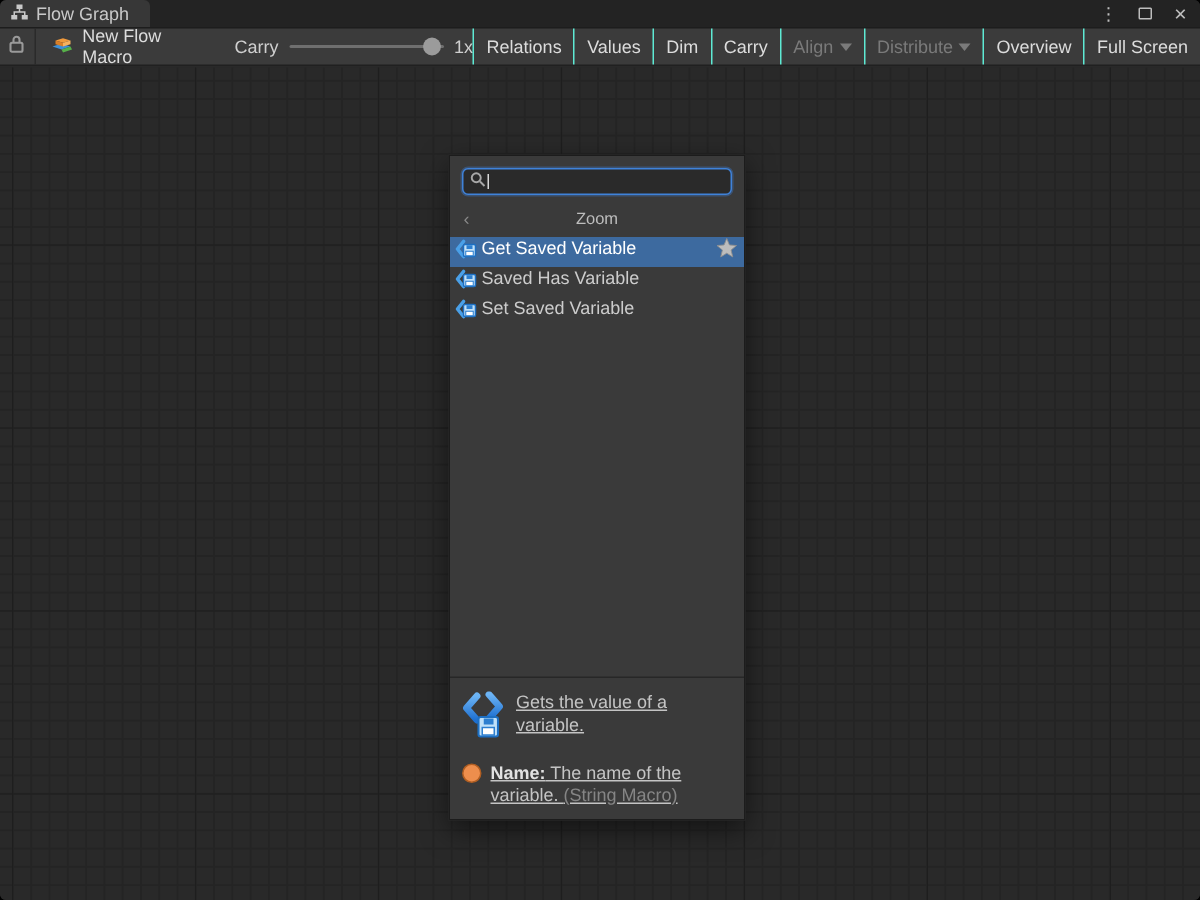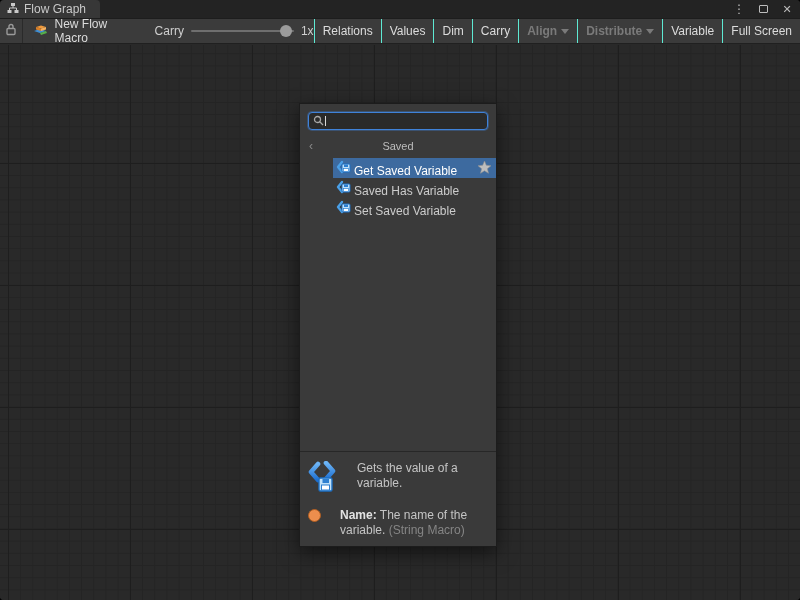--- a/index.html
+++ b/index.html
@@ -21,21 +21,21 @@
            display:flex;align-items:stretch;font-size:12px;color:#dcdcdc;}
   .tb-lock{width:26px;display:flex;align-items:center;justify-content:center;border-right:1px solid #2a2a2a;}
   .tb-macro{display:flex;align-items:center;gap:5px;padding:0 10px 0 9px;}
   .tb-zoom{display:flex;align-items:center;gap:7px;padding-left:12px;color:#cfcfcf;}
   .slider{position:relative;width:103px;height:12px;}
   .slider .track{position:absolute;left:0;right:0;top:5px;height:2px;background:#6f6f6f;border-radius:1px;}
   .slider .handle{position:absolute;top:0;width:12px;height:12px;border-radius:50%;background:#9b9b9b;}
   .tb-spacer{flex:1;}
   .tb-buttons{display:flex;align-items:stretch;}
   .tb-btn{display:flex;align-items:center;gap:4px;padding:0 8px;border-left:1px solid #5eead4;white-space:nowrap;cursor:default;}
-  .tb-btn.disabled{color:#7a7a7a;font-weight:bold;}
+  .tb-btn.disabled{color:#7a7a7a;}
   .caret-down{width:0;height:0;border-left:4px solid transparent;border-right:4px solid transparent;border-top:5px solid #7a7a7a;margin-top:1px;}
 
   
   .canvas{position:absolute;left:0;top:45px;right:0;bottom:0;background-color:#292929;
     background-image:
       linear-gradient(#1e1e1e 1px,transparent 1px),
       linear-gradient(90deg,#1e1e1e 1px,transparent 1px),
       linear-gradient(#242424 1px,transparent 1px),
       linear-gradient(90deg,#242424 1px,transparent 1px);
     background-size:122px 122px,122px 122px,12.2px 12.2px,12.2px 12.2px;
@@ -46,26 +46,26 @@
          border:1px solid #1c1c1c;box-shadow:0 6px 18px rgba(0,0,0,.55);display:flex;flex-direction:column;}
   .search-wrap{padding:8px 8px 6px 8px;}
   .search-box{position:relative;height:18px;background:#2a2a2a;border:1px solid #3f82d9;border-radius:4px;
               display:flex;align-items:center;padding:0 4px;box-shadow:0 0 0 1px rgba(63,130,217,.35);}
   .search-box input{flex:1;background:transparent;border:none;outline:none;color:#ddd;font-size:11px;height:14px;padding:0 2px;caret-color:#ddd;}
   .caret-line{width:1px;height:10px;background:#d8d8d8;margin-left:1px;}
   .finder-header{position:relative;height:20px;display:flex;align-items:center;justify-content:center;
                  color:#bdbdbd;font-size:11px;}
   .back-chevron{position:absolute;left:9px;top:2px;color:#8a8a8a;font-size:12px;line-height:16px;}
   .finder-list{flex:1;display:flex;flex-direction:column;overflow:hidden;margin-top:2px;}
-  .finder-item{height:20px;display:flex;align-items:flex-end;gap:2px;padding:0 4px 0 3px;color:#cccccc;font-size:12px;white-space:nowrap;margin-left:33px;}
+  .finder-item{height:20px;display:flex;align-items:flex-start;gap:2px;padding:0 4px 0 3px;color:#cccccc;font-size:12px;white-space:nowrap;}
   .finder-item.selected{background:#3d6a9f;color:#ffffff;}
   .finder-item .star{margin-left:auto;}
   .divider{height:1px;background:#272727;}
   .desc{padding:9px 10px 8px 8px;color:#c4c4c4;font-size:12px;line-height:15px;}
-  .desc-row{display:flex;gap:19px;margin-bottom:11px;}
+  .desc-row{display:flex;gap:6px;margin-bottom:11px;text-decoration:underline;}
   .desc-row:last-child{margin-bottom:0;}
   .desc-text{width:142px;}
   .port-dot{width:13px;height:13px;border-radius:50%;flex:0 0 13px;margin-top:1px;}
   .dot-orange{background:#ed8e4d;border:1px solid #b05e22;}
   .dot-green{background:#7cc22a;border:1px solid #4f8a13;}
   .port-name{font-weight:bold;color:#e2e2e2;}
   .port-type{color:#858585;}
   .big-icon{flex:0 0 30px;}
 </style>
 </head>
@@ -139,21 +139,21 @@
       </div>
       <div class="tb-btn disabled">
         <span>Align</span>
         <span class="caret-down"></span>
       </div>
       <div class="tb-btn disabled">
         <span>Distribute</span>
         <span class="caret-down"></span>
       </div>
       <div class="tb-btn">
-        <span>Variable</span>
+        <span>Overview</span>
       </div>
       <div class="tb-btn">
         <span>Full Screen</span>
       </div>
     </div>
   </div>
 
   <div class="canvas"></div>
 
   <div class="popup">
@@ -164,21 +164,21 @@
             <circle cx="4.5" cy="4.5" r="3" fill="none" stroke="#a8a8a8" stroke-width="1.3"></circle>
             <line x1="7" y1="7" x2="10" y2="10" stroke="#a8a8a8" stroke-width="1.3"></line>
           </svg>
         </span>
         <span class="caret-line"></span>
         <input type="text" placeholder="" style="">
       </div>
     </div>
     <div class="finder-header">
       <span class="back-chevron">‹</span>
-      <span>Saved</span>
+      <span>Zoom</span>
     </div>
     <div class="finder-list">
       <div class="finder-item selected">
         <span>
           <svg width="16" height="16" viewBox="0 0 16 16">
             <path d="M6 3 L2 8 L6 13" fill="none" stroke="#4aa0e8" stroke-width="2.4" stroke-linecap="round" stroke-linejoin="round"></path>
             <rect x="6" y="5" width="8" height="8" rx="1" fill="#bfe0f8" stroke="#1d6fc2" stroke-width="1"></rect>
             <rect x="8" y="5.5" width="4" height="2.5" fill="#2d7fd0"></rect>
             <rect x="7.5" y="9.5" width="5" height="3" fill="#ffffff" stroke="#2d7fd0" stroke-width="0.7"></rect>
           </svg>

